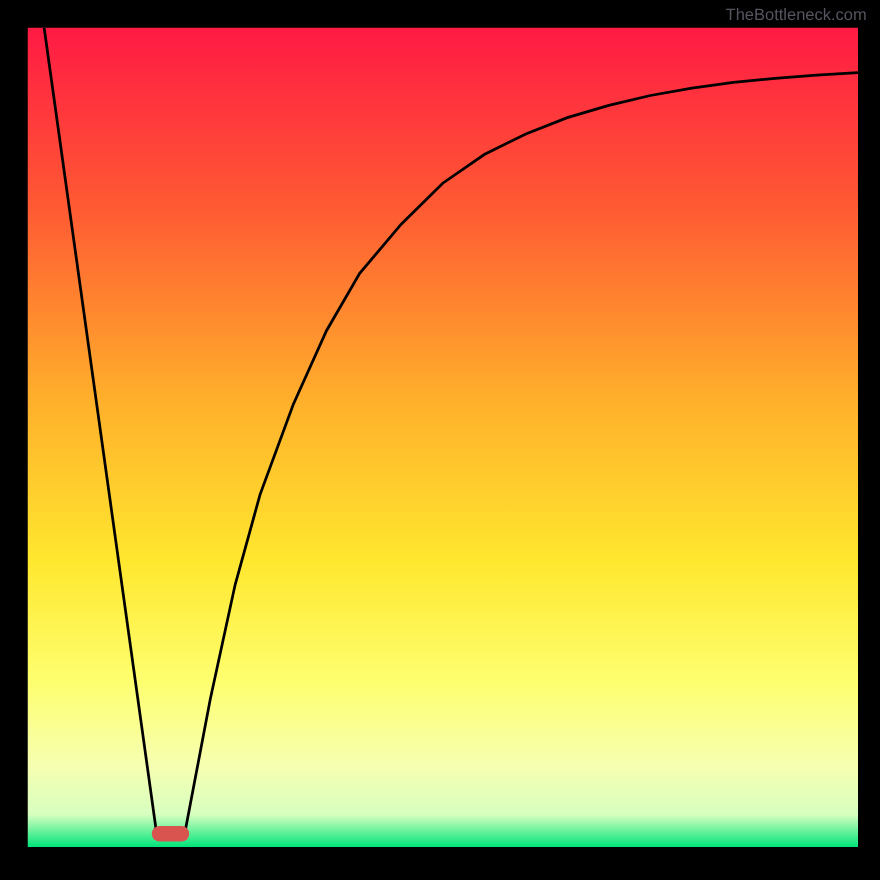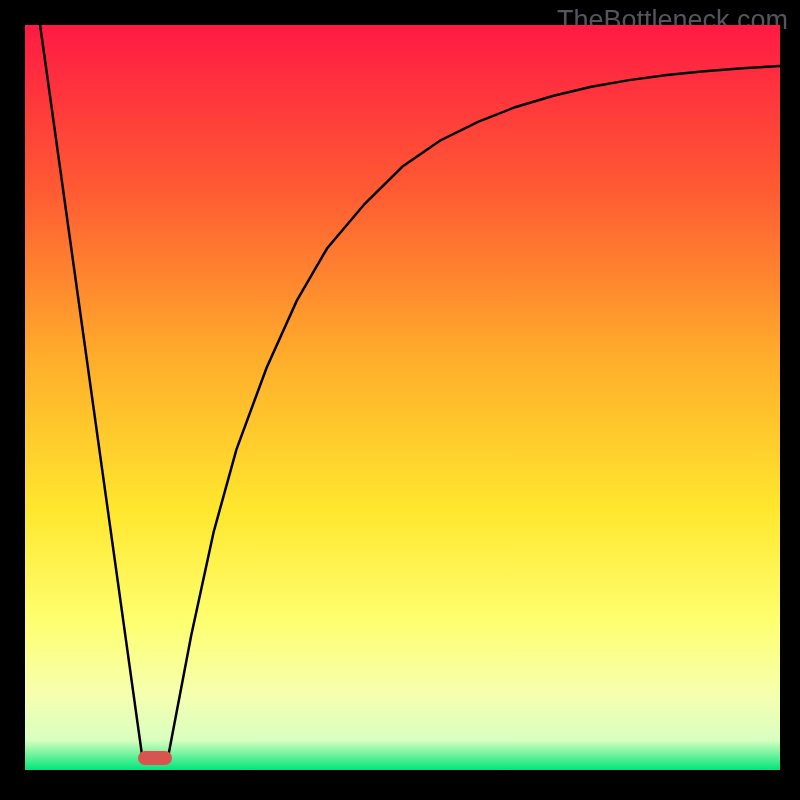--- a/index.html
+++ b/index.html
@@ -31,21 +31,21 @@
       background: #d9534f;
       border-radius: 8px;
       height: 14px;
     }
     .watermark {
       position: absolute;
       top: 5px;
       right: 12px;
       color: #555560;
       font-family: Arial, sans-serif;
-      font-size: 27px;
+      font-size: 15px;
       font-weight: 500;
     }
   </style>
 </head>
 <body>
 
 <div class="container">
   <div class="watermark">TheBottleneck.com</div>
   <div class="plot-area">
     <svg class="gradient-bg" viewBox="0 0 755 745" preserveAspectRatio="none">

